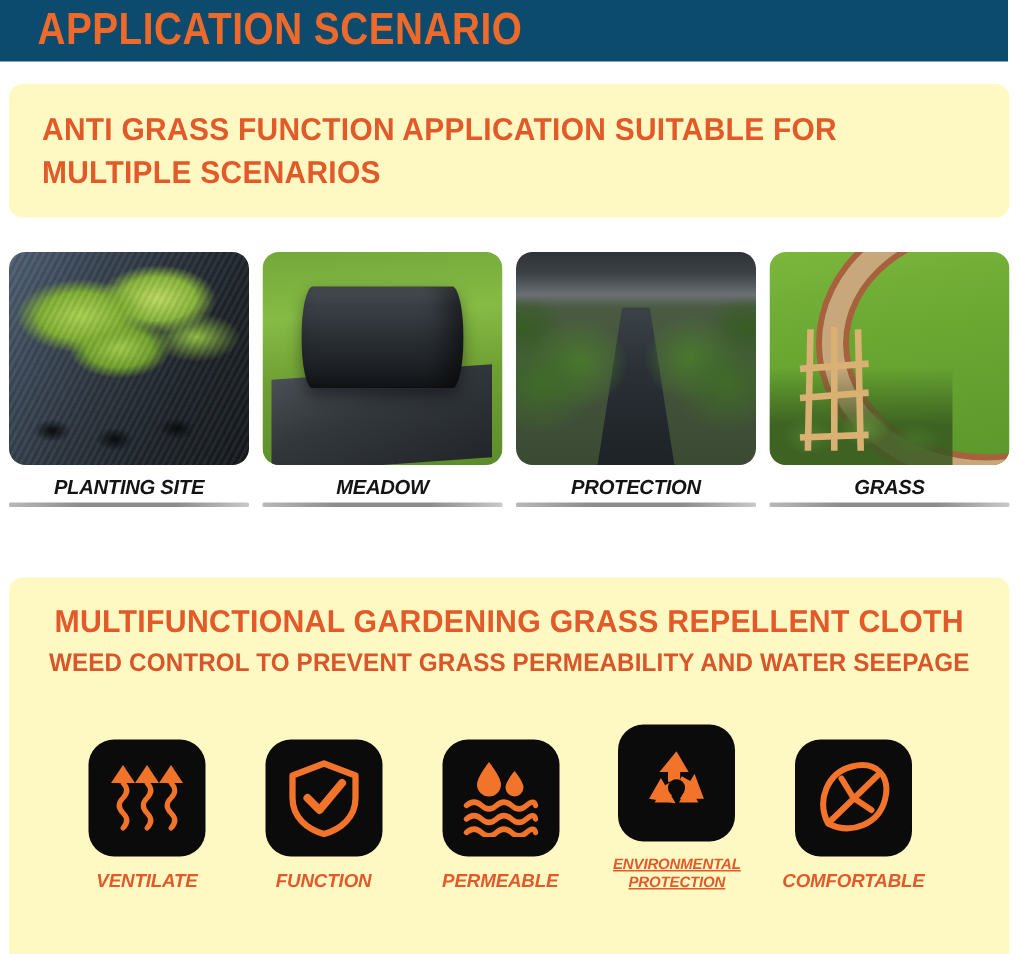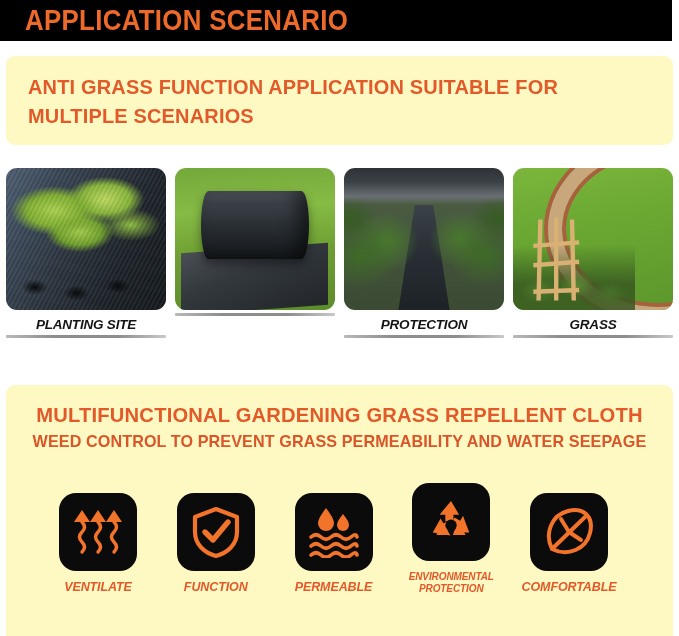--- a/index.html
+++ b/index.html
@@ -16,21 +16,21 @@
     -webkit-font-smoothing: antialiased;
   }
 
   
   .header-bar {
     position: absolute;
     left: 0;
     top: 0;
     width: 672px;
     height: 41px;
-    background: #000000;
+    background: #0c4a6e;
   }
   .header-title {
     position: absolute;
     left: 25px;
     top: 50%;
     transform: translateY(-52%) scaleX(0.86);
     transform-origin: left center;
     color: #ED6A2A;
     font-family: "Liberation Sans Narrow", "Liberation Sans", sans-serif;
     font-size: 30px;
@@ -270,20 +270,21 @@
     font-style: italic;
     letter-spacing: -0.1px;
     line-height: 13px;
     white-space: nowrap;
   }
   .feature-label.two-line {
     font-size: 10px;
     line-height: 11.5px;
     white-space: normal;
     width: 96px;
+    text-decoration: underline;
   }
 </style>
 </head>
 <body>
 
 <div class="header-bar">
   <div class="header-title">APPLICATION SCENARIO</div>
 </div>
 
 <div class="panel panel-subtitle">
@@ -297,20 +298,21 @@
       <div class="ph ph-planting"></div>
     </div>
     <div class="tile-caption">PLANTING SITE</div>
     <div class="tile-rule"></div>
   </div>
 
   <div class="tile">
     <div class="tile-photo">
       <div class="ph ph-meadow"></div>
     </div>
+    <div class="tile-caption">MEADOW</div>
     <div class="tile-rule"></div>
   </div>
 
   <div class="tile">
     <div class="tile-photo">
       <div class="ph ph-greenhouse"></div>
     </div>
     <div class="tile-caption">PROTECTION</div>
     <div class="tile-rule"></div>
   </div>

